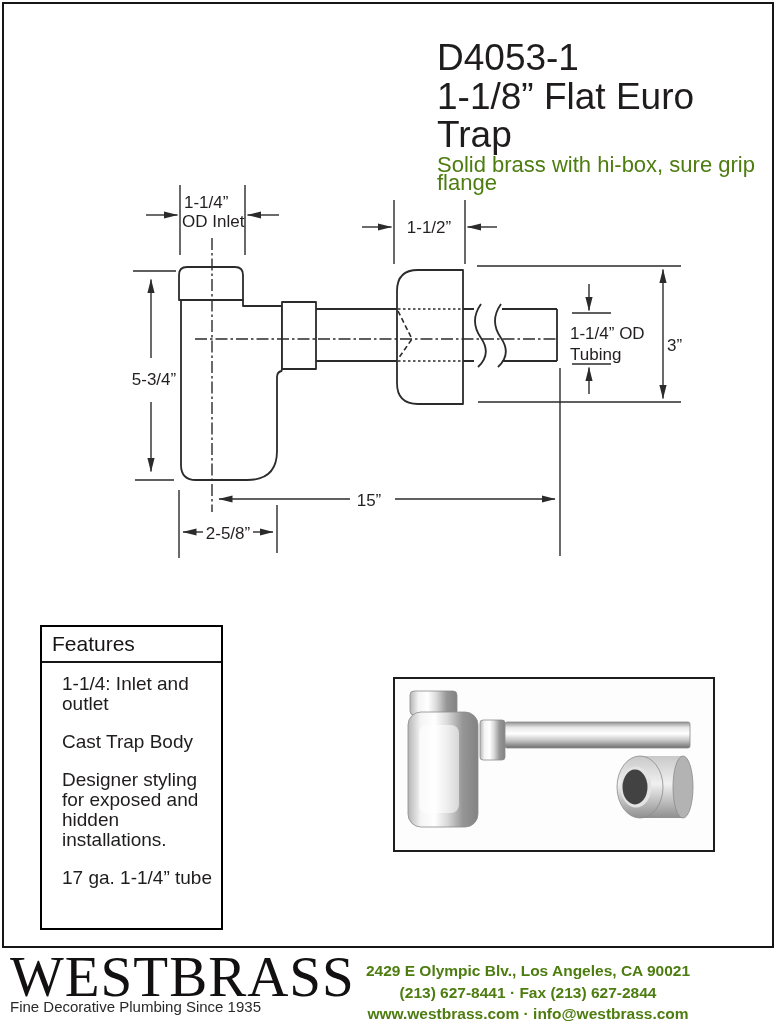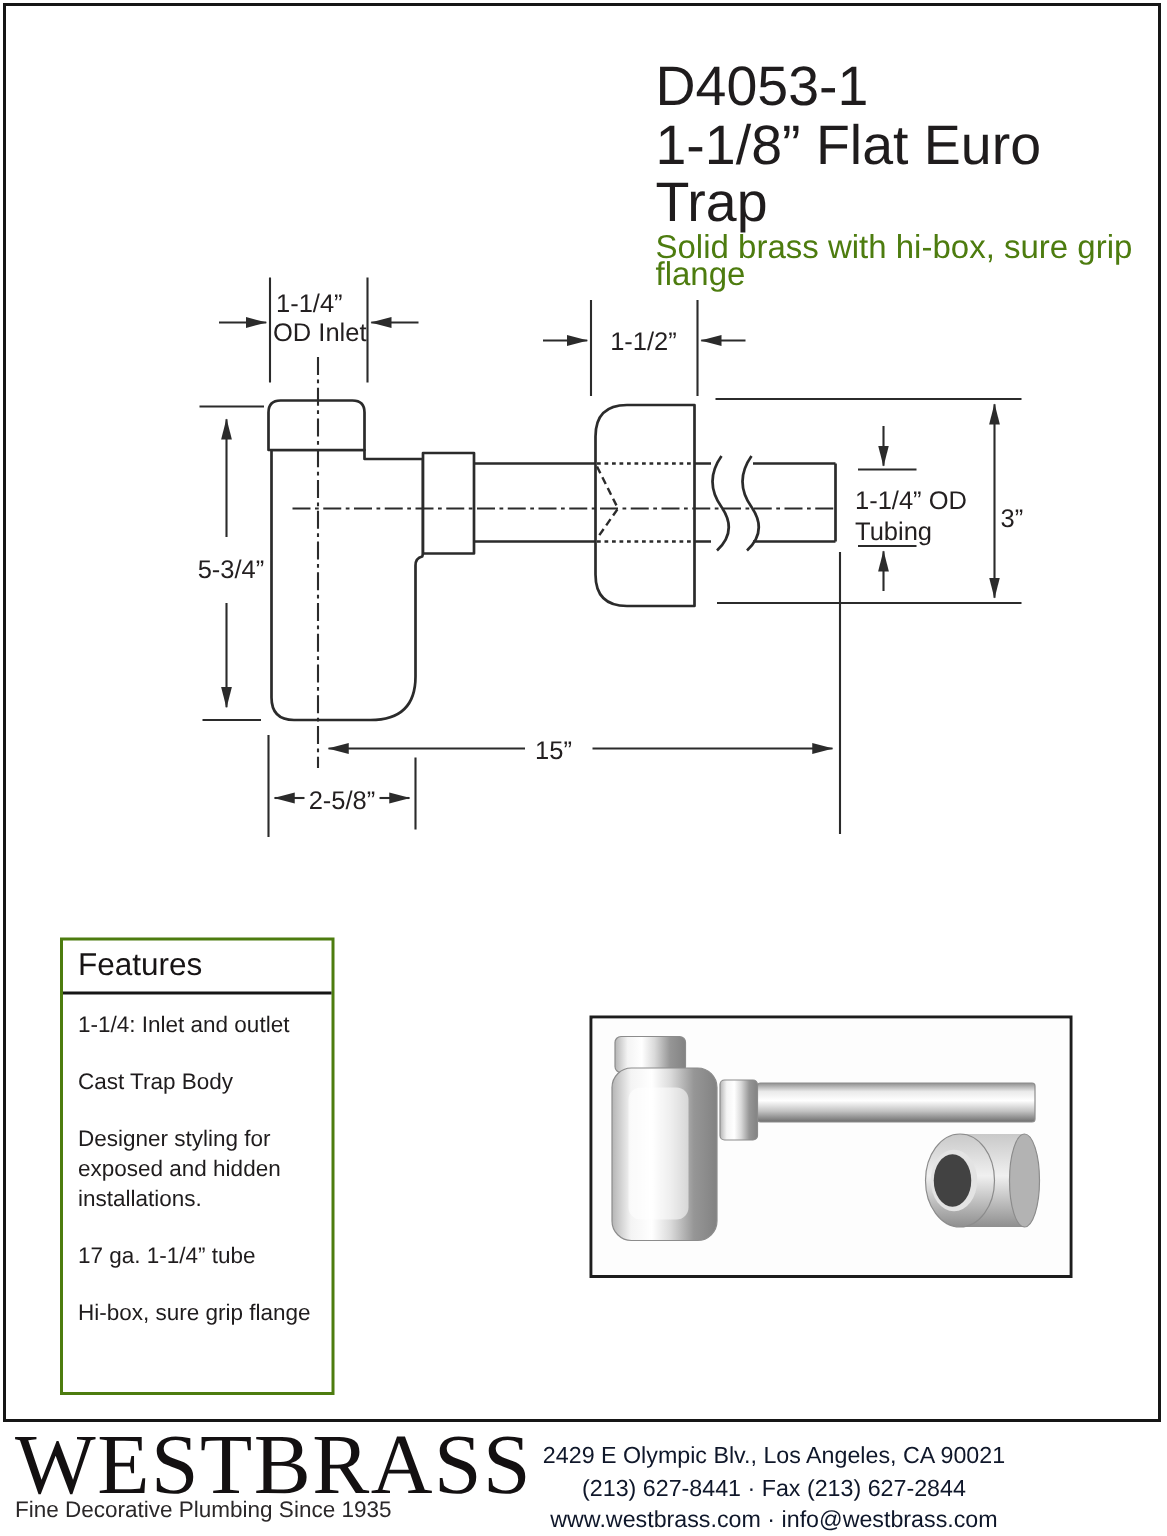--- a/index.html
+++ b/index.html
@@ -5,29 +5,29 @@
   html,body{margin:0;padding:0;background:#ffffff;}
   body{width:778px;height:1024px;position:relative;font-family:"Liberation Sans",sans-serif;color:#231f20;}
   .page{position:absolute;left:0;top:0;width:778px;height:1024px;background:#fff;overflow:hidden;}
   .border-box{position:absolute;left:2px;top:2px;width:768px;height:942px;border:2px solid #161616;}
   .header{position:absolute;left:437px;top:26px;width:330px;margin-top:12px;}
   .model{font-size:37px;line-height:40px;letter-spacing:0px;color:#1f1c1d;}
   .prod-name{font-size:37px;line-height:38px;margin-top:0px;color:#1f1c1d;}
   .subtitle{font-size:22px;line-height:18px;margin-top:2px;color:#4d7c0f;}
   svg text{font-family:"Liberation Sans",sans-serif;fill:#231f20;}
   .drawing-svg{position:absolute;left:0;top:0;}
-  .features-box{position:absolute;left:40px;top:625px;width:179px;height:301px;border:2px solid #4d7c0f;background:#fff;}
+  .features-box{position:absolute;left:40px;top:625px;width:179px;height:301px;border:2px solid #000000;background:#fff;}
   .features-title{font-size:21px;padding:5px 0 5px 10px;border-bottom:2px solid #161616;color:#171415;}
-  .features-list{padding:11px 8px 0 10px;font-size:15px;line-height:20px;}
+  .features-list{padding:11px 8px 0 20px;font-size:19px;line-height:20px;}
   .feature-item{margin-bottom:18px;color:#1f1c1d;}
   .photo-box{position:absolute;left:393px;top:677px;width:318px;height:171px;border:2px solid #1d1d1d;background:#fdfdfd;}
   .footer{position:absolute;left:0;top:950px;width:778px;height:74px;background:#fff;}
   .logo{position:absolute;left:10px;top:4px;width:316px;text-align:center;font-family:"Liberation Serif",serif;font-size:57px;line-height:46px;letter-spacing:1px;color:#131011;}
   .tagline{position:absolute;left:10px;top:48px;width:316px;text-align:left;font-size:15px;color:#2b2829;}
-  .contact{position:absolute;left:350px;top:10px;width:332px;text-align:center;font-size:15.5px;line-height:21.5px;color:#0f172a;}
+  .contact{position:absolute;left:362px;top:10px;width:332px;text-align:center;font-size:15.5px;line-height:21.5px;color:#4d7c0f;font-weight:bold;}
 </style>
 </head>
 <body>
 
 <div class="page">
 
   <div class="border-box"></div>
 
   <div class="header">
     <div class="model">D4053-1</div>
@@ -124,21 +124,20 @@
     </g>
   </svg>
 
   <div class="features-box">
     <div class="features-title">Features</div>
     <div class="features-list">
       <div class="feature-item">1-1/4: Inlet and outlet</div>
       <div class="feature-item">Cast Trap Body</div>
       <div class="feature-item">Designer styling for exposed and hidden installations.</div>
       <div class="feature-item">17 ga. 1-1/4” tube</div>
-      <div class="feature-item">Hi-box, sure grip flange</div>
     </div>
   </div>
 
   <div class="photo-box">
     <svg width="318" height="171" viewBox="0 0 318 171">
       <defs>
         <linearGradient id="chromeH" x1="0" y1="0" x2="1" y2="0">
           <stop offset="0" stop-color="#b5b5b5"></stop>
             <stop offset="0.18" stop-color="#f4f4f4"></stop>
           <stop offset="0.38" stop-color="#ffffff"></stop>

